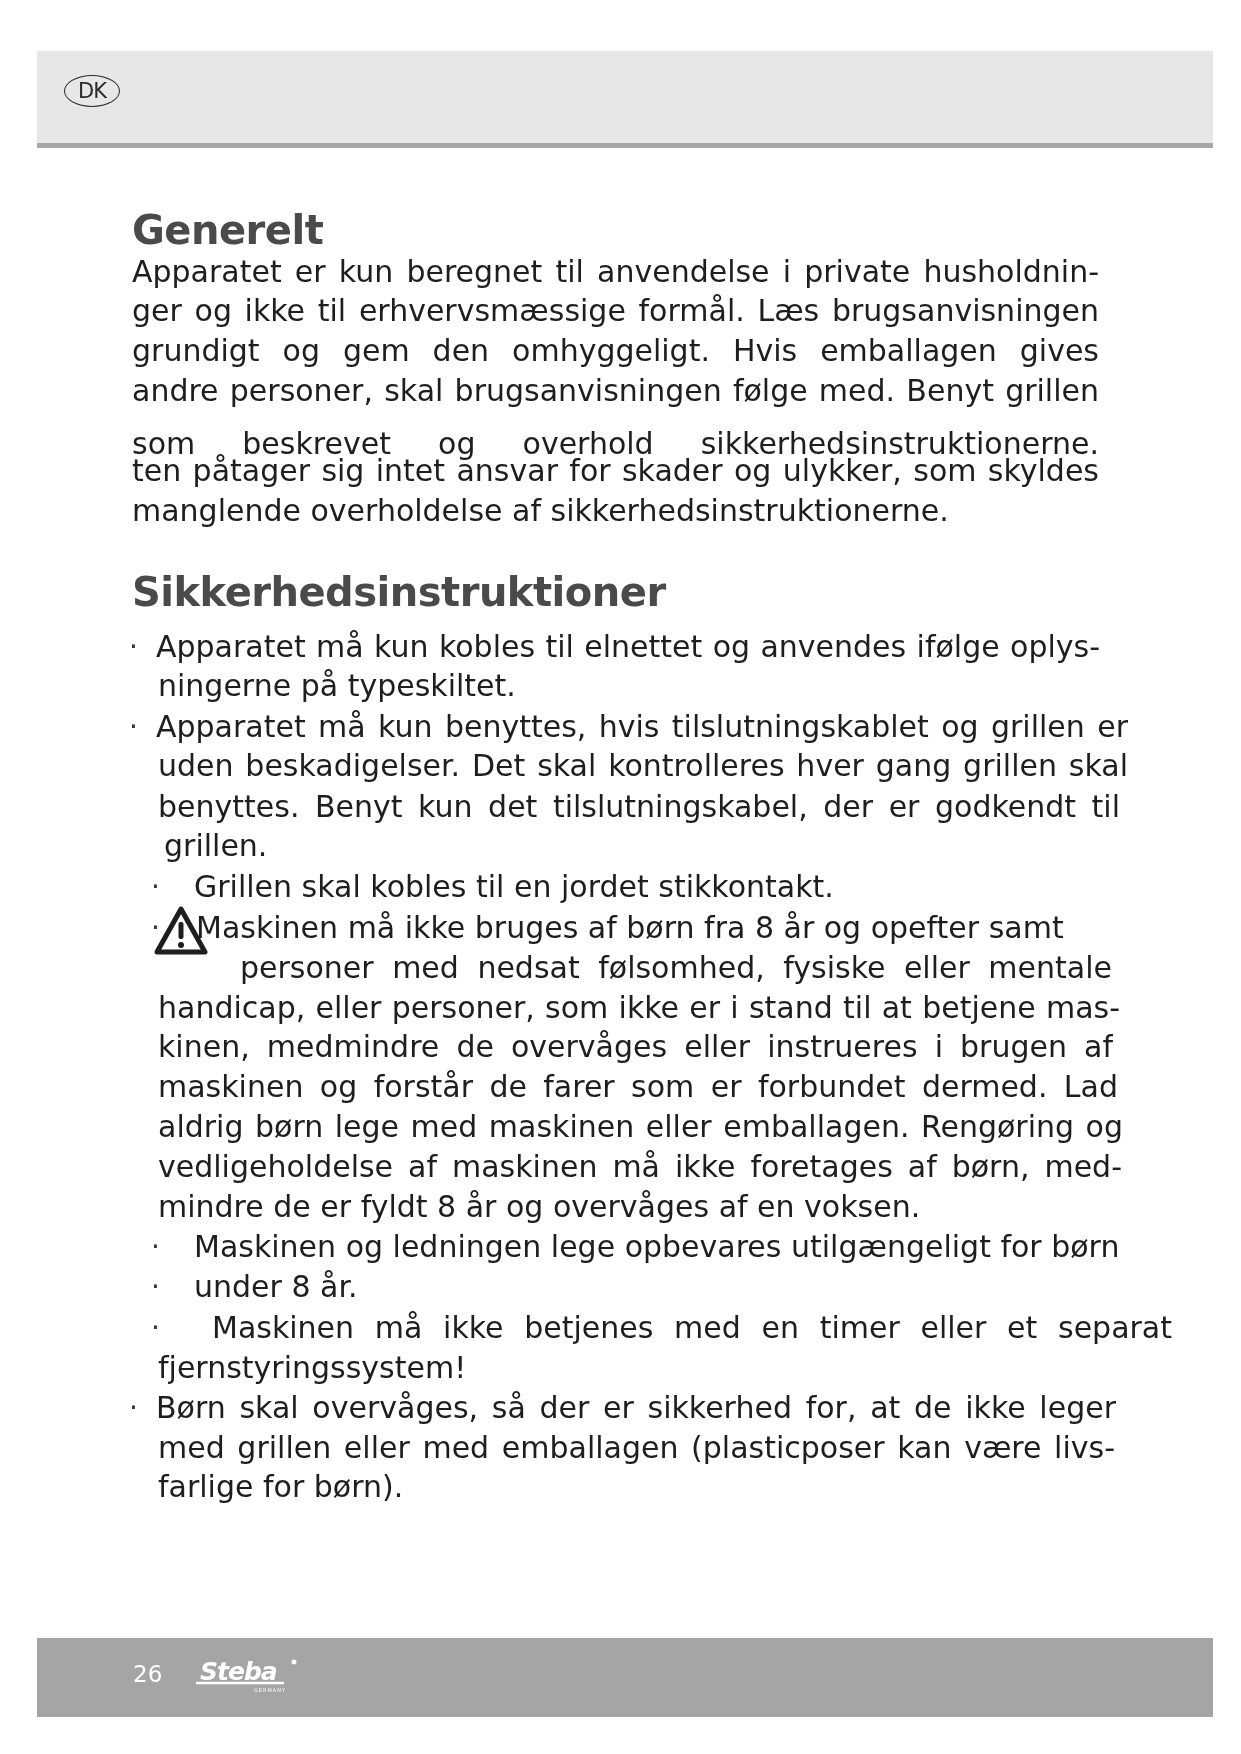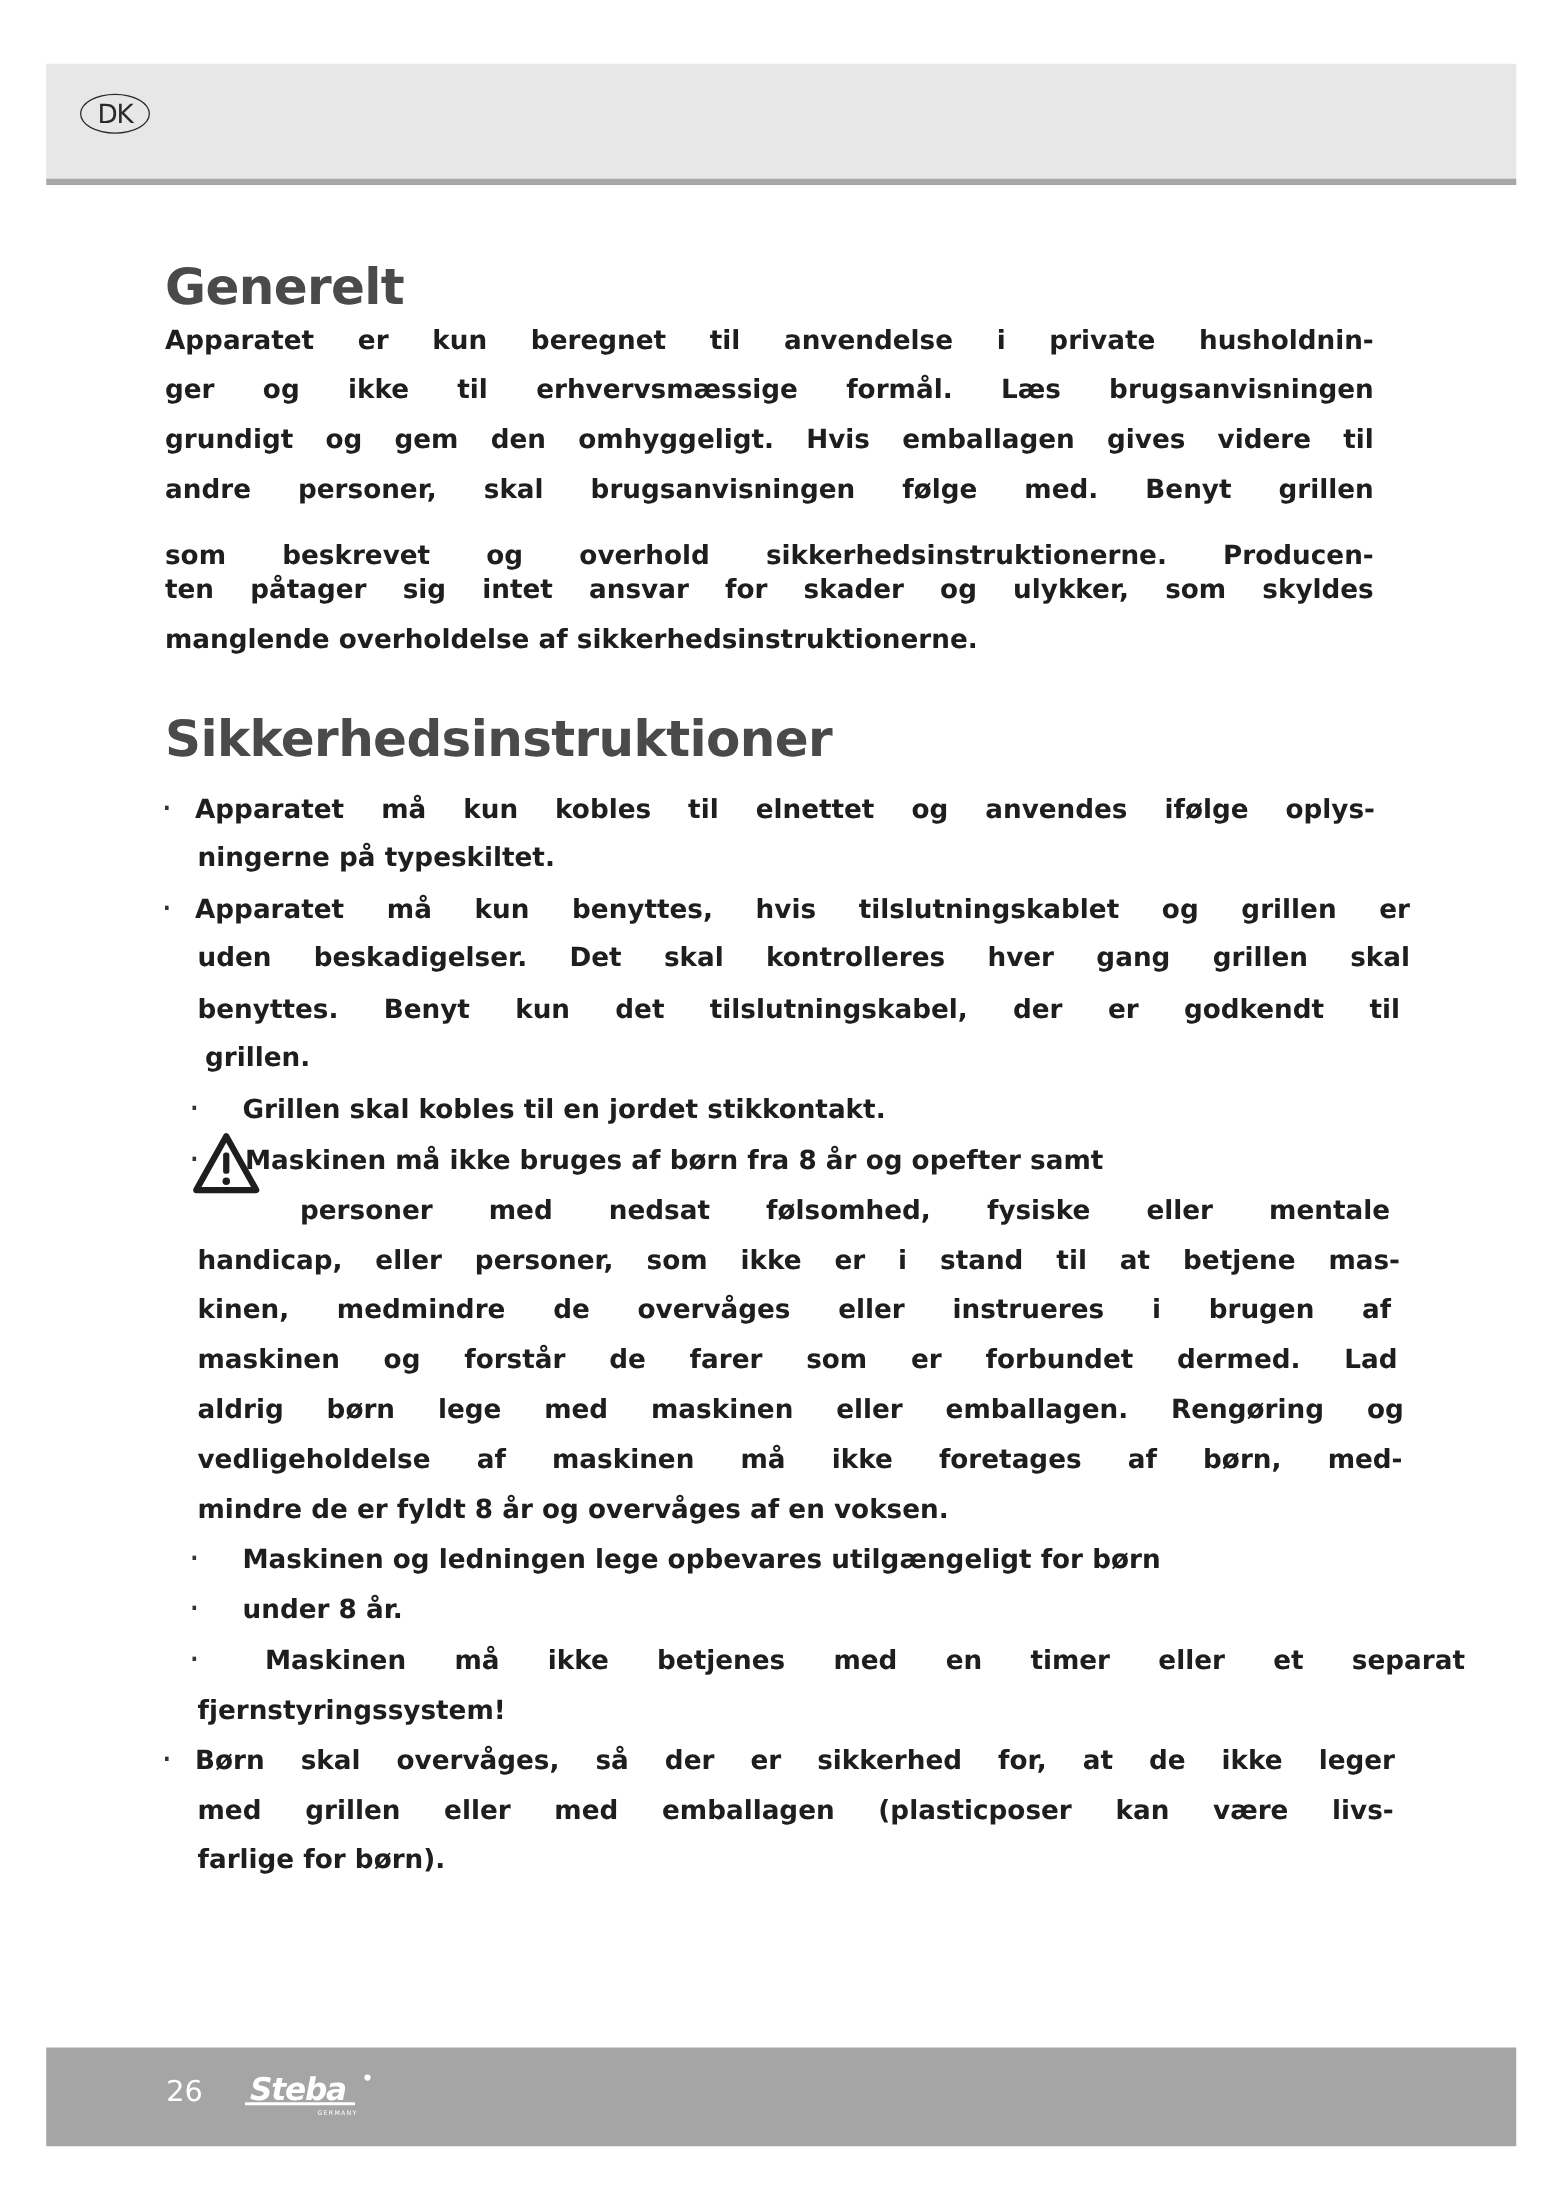--- a/index.html
+++ b/index.html
@@ -5,22 +5,22 @@
   html, body { margin:0; padding:0; background:#ffffff; }
   body { width:1241px; height:1754px; position:relative; overflow:hidden;
          font-family:"DejaVu Sans", sans-serif; color:#1d1d1d; }
   .header-band { position:absolute; left:37px; top:51px; width:1176px; height:93px; background:#e7e7e7; }
   .header-rule { position:absolute; left:37px; top:143px; width:1176px; height:5px; background:#a7a7a7; }
   .dk-badge { position:absolute; left:64px; top:75px; width:56px; height:32px; border:1.5px solid #2a2a2a;
               border-radius:50%; box-sizing:border-box; display:flex; align-items:center; justify-content:center;
               font-family:"DejaVu Sans", sans-serif; font-size:21px; color:#2a2a2a; letter-spacing:-1px;text-align:right; }
   .heading { position:absolute; left:132px; font-family:"DejaVu Sans", sans-serif; font-weight:bold;
              color:#4a4a4a; font-size:40px; letter-spacing:-0.5px; line-height:1; margin:0; }
-  .line { position:absolute; font-size:21px; line-height:40px; height:40px; white-space:nowrap;
-          color:#1e1e1e; margin:0;font-weight:bold; }
+  .line { position:absolute; font-size:30px; line-height:40px; height:40px; white-space:nowrap;
+          color:#1e1e1e; margin:0; }
   .j { text-align:justify; text-align-last:justify; white-space:normal; overflow:hidden; }
   .dot { position:absolute; font-size:28px; line-height:40px; color:#333; }
   .warn-icon { position:absolute; left:154px; top:905px; width:54px; height:52px; }
   .footer-band { position:absolute; left:37px; top:1638px; width:1176px; height:79px; background:#a5a5a5; }
   .page-num { position:absolute; left:133px; top:1659px; font-size:23px; color:#ffffff; line-height:30px; }
   .logo { position:absolute; left:196px; top:1656px; width:120px; height:40px; }
 </style>
 </head>
 <body>
 

